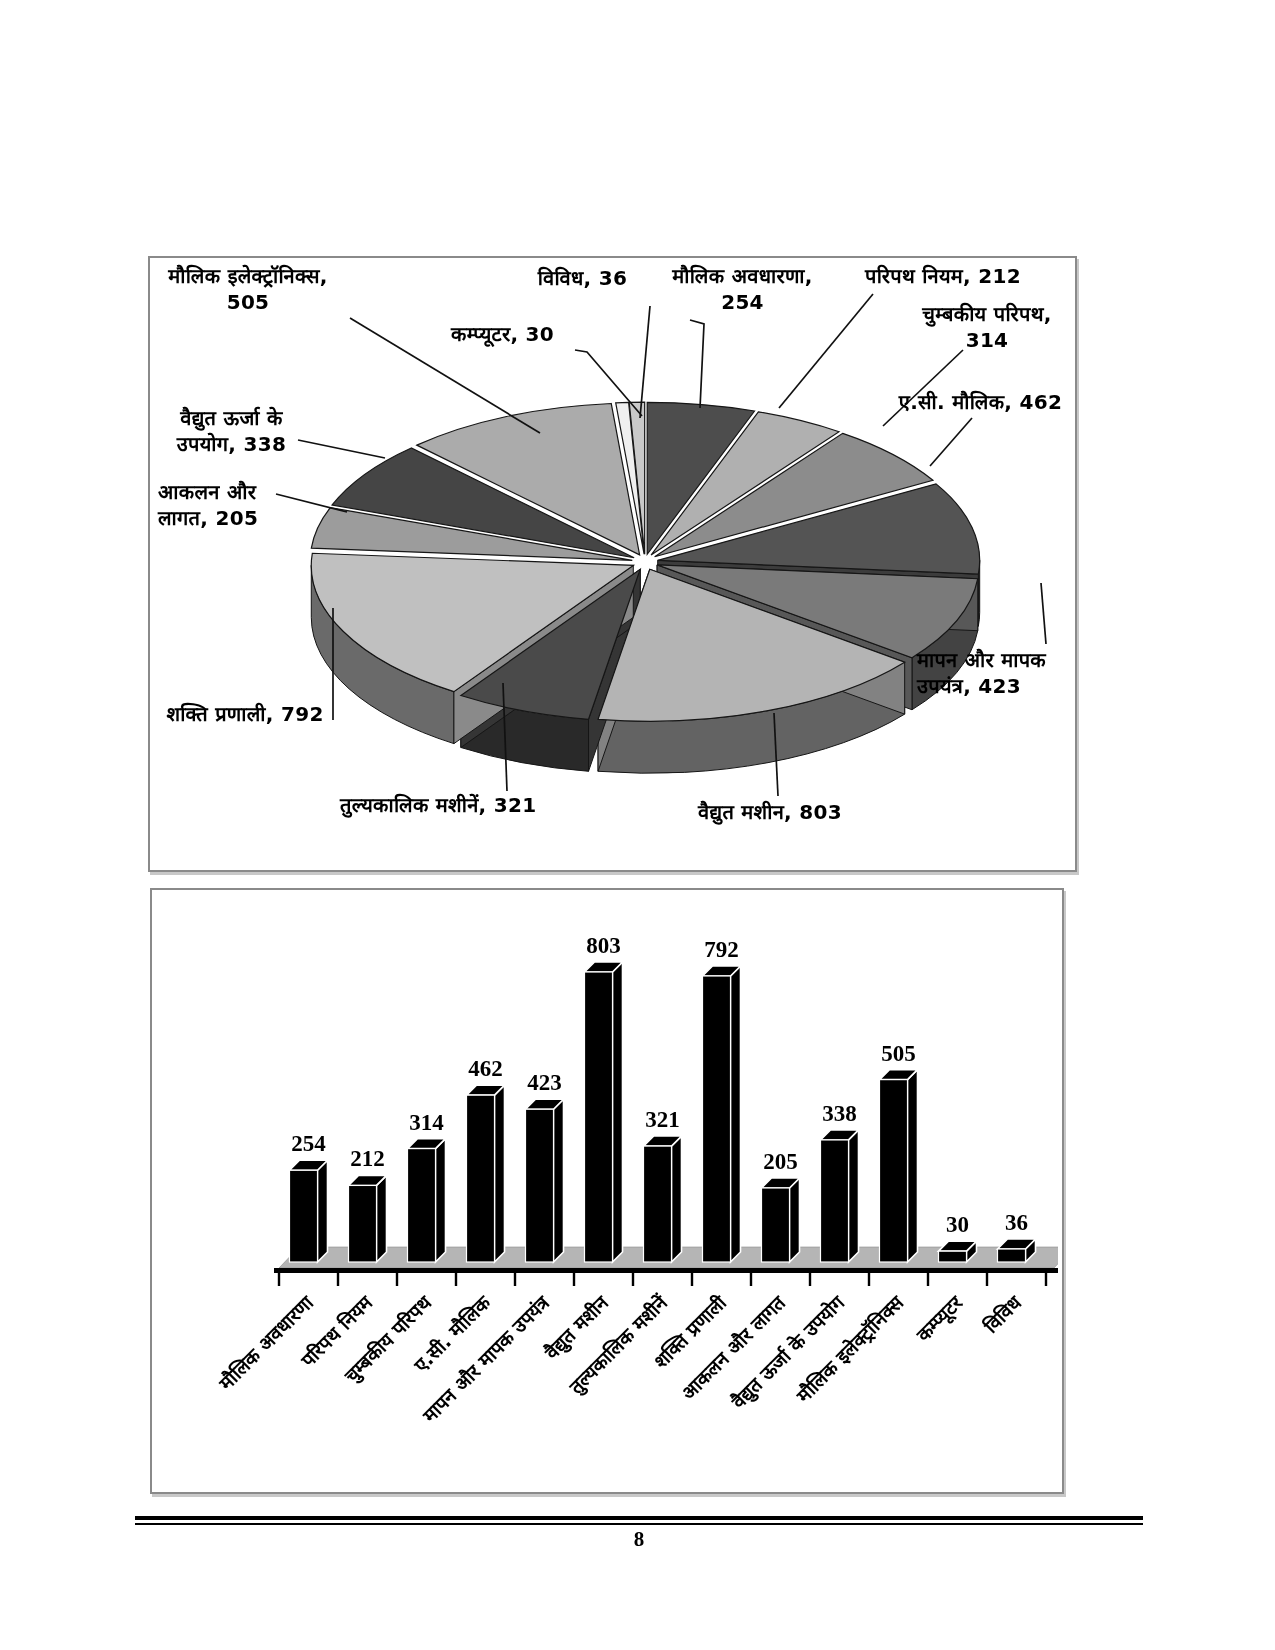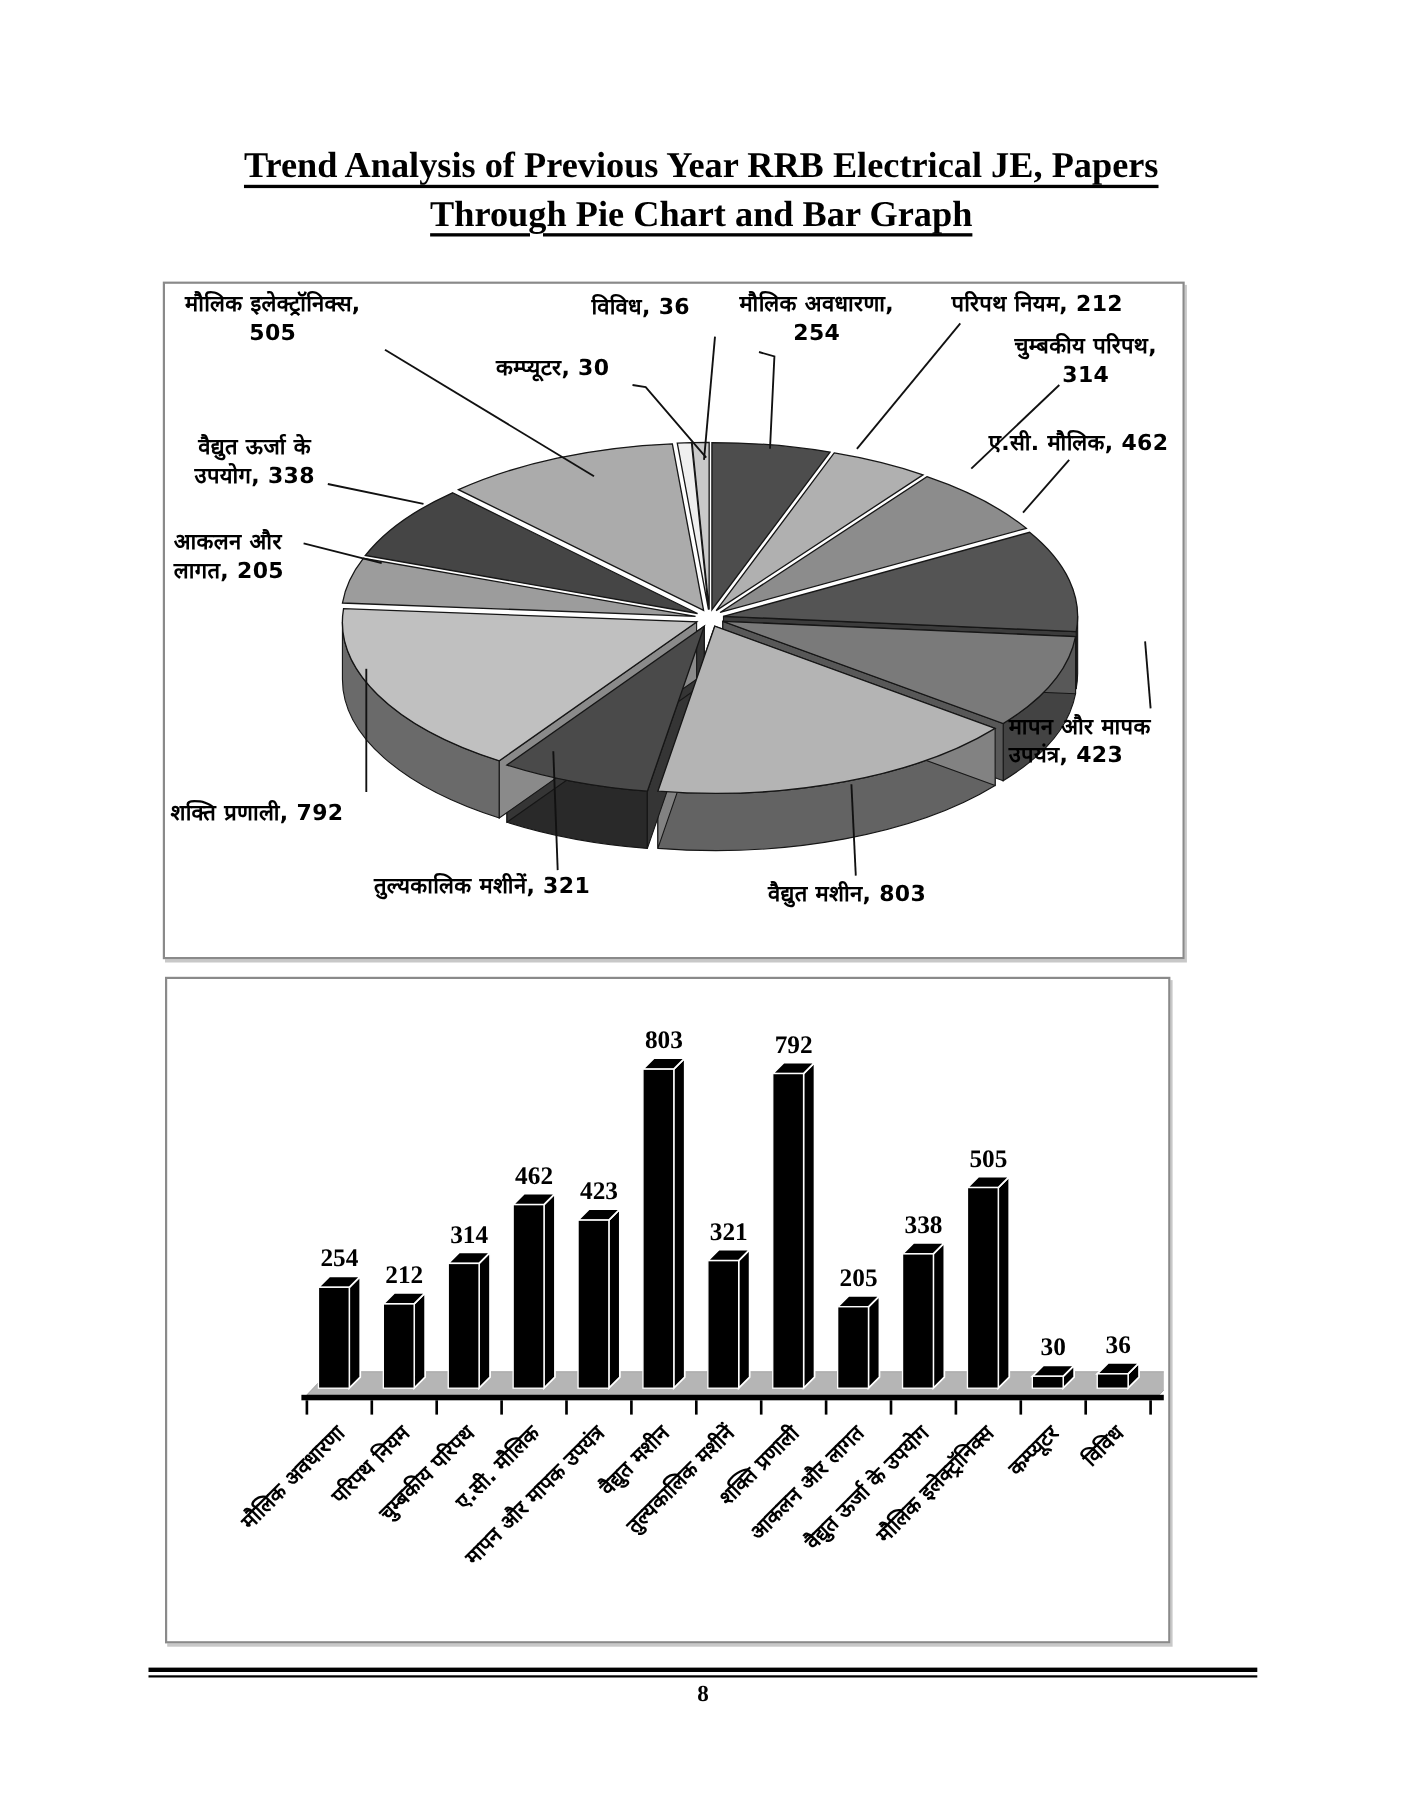--- a/index.html
+++ b/index.html
@@ -42,24 +42,20 @@
   .page-number{
     position:absolute;left:135px;top:1527px;width:1008px;
     text-align:center;font-weight:bold;font-size:21px;color:#000;
   }
 </style>
 </head>
 <body>
 
 <div class="page">
 
-  <h1 class="title">
-    <span class="t-line">Trend Analysis of Previous Year RRB Electrical JE, Papers</span><br>
-    <span class="t-line">Through Pie Chart and Bar Graph</span>
-  </h1>
 
   <div class="panel pie-panel" id="pie-panel">
     <svg id="pie-svg" width="921" height="608" viewBox="0 0 921 608">
         <path d="M829.6928670858414,302.3145312074028 A322,152 0 0 1 828.3506653798848,316.1784657875395 l0,52 A322,152 0 0 0 829.6928670858414,354.3145312074028 Z" fill="rgb(46,46,46)" stroke="#161616" stroke-width="1"></path>
         <path d="M827.7573401327368,320.71637063125786 A322,152 0 0 1 761.9843776121057,399.7367989087998 l0,52 A322,152 0 0 0 827.7573401327368,372.71637063125786 Z" fill="rgb(67,67,67)" stroke="#161616" stroke-width="1"></path>
         <path d="M754.659129789301,404.1393061375359 A322,152 0 0 1 448.0727841434471,461.2828163627861 l0,52 A322,152 0 0 0 754.659129789301,456.1393061375359 Z" fill="rgb(99,99,99)" stroke="#161616" stroke-width="1"></path>
         <path d="M438.52419611167005,461.2828163627861 A322,152 0 0 1 310.850915161286,437.48625940878867 l0,52 A322,152 0 0 0 438.52419611167005,513.2828163627861 Z" fill="rgb(41,41,41)" stroke="#161616" stroke-width="1"></path>
         <path d="M303.9193619915749,433.62400400143883 A322,152 0 0 1 161.29415281440026,307.39268787250745 l0,52 A322,152 0 0 0 303.9193619915749,485.62400400143883 Z" fill="rgb(106,106,106)" stroke="#161616" stroke-width="1"></path>
         <path d="M507.6928670858414,302.3145312074028 L828.3506653798848,316.1784657875395 l0,52 L507.6928670858414,354.3145312074028 Z" fill="rgb(60,60,60)" stroke="#161616" stroke-width="1"></path>
         <path d="M507.0995418386933,306.8524360511212 L827.7573401327368,320.71637063125786 l0,52 L507.0995418386933,358.8524360511212 Z" fill="rgb(88,88,88)" stroke="#161616" stroke-width="1"></path>
@@ -96,23 +92,23 @@
         <polyline points="628,538 624,455" fill="none" stroke="#111" stroke-width="1.7"></polyline>
         <polyline points="896,386 891,325" fill="none" stroke="#111" stroke-width="1.7"></polyline>
       </svg>
   <div class="callout" style="left: 8px; top: 6px; width: 180px; text-align: center;">मौलिक इलेक्ट्रॉनिक्स, 505</div>
       <div class="callout" style="left: 370px; top: 8px; width: 125px; text-align: center;">विविध, 36</div>
       <div class="callout" style="left: 505px; top: 6px; width: 175px; text-align: center;">मौलिक अवधारणा, 254</div>
       <div class="callout" style="left: 715px; top: 6px; width: 195px; text-align: left;">परिपथ नियम, 212</div>
       <div class="callout" style="left: 752px; top: 44px; width: 170px; text-align: center;">चुम्बकीय परिपथ, 314</div>
       <div class="callout" style="left: 738px; top: 132px; width: 185px; text-align: center;">ए.सी. मौलिक, 462</div>
       <div class="callout" style="left: 285px; top: 64px; width: 135px; text-align: center;">कम्प्यूटर, 30</div>
-      <div class="callout" style="left: 14px; top: 136px; width: 135px; text-align: center;">वैद्युत ऊर्जा के उपयोग, 338</div>
+      <div class="callout" style="left: 14px; top: 148px; width: 135px; text-align: center;">वैद्युत ऊर्जा के उपयोग, 338</div>
       <div class="callout" style="left: 8px; top: 222px; width: 125px; text-align: left;">आकलन और लागत, 205</div>
-      <div class="callout" style="left: 5px; top: 468px; width: 180px; text-align: left;">शक्ति प्रणाली, 792</div>
+      <div class="callout" style="left: 5px; top: 444px; width: 180px; text-align: center;">शक्ति प्रणाली, 792</div>
       <div class="callout" style="left: 190px; top: 535px; width: 200px; text-align: left;">तुल्यकालिक मशीनें, 321</div>
       <div class="callout" style="left: 535px; top: 542px; width: 170px; text-align: center;">वैद्युत मशीन, 803</div>
       <div class="callout" style="left: 767px; top: 390px; width: 160px; text-align: left;">मापन और मापक उपयंत्र, 423</div>
     </div>
 
   <div class="panel bar-panel">
     <svg id="bar-svg" width="906" height="598" viewBox="0 0 906 598">
         <polygon points="127,378 902,378 922,357 147,357" fill="#b5b5b5" stroke="#8a8a8a" stroke-width="0.6"></polygon>
         <rect x="122" y="378" width="785" height="5" fill="#000"></rect>
         <rect x="125.8" y="383" width="2.4" height="13" fill="#000"></rect>

